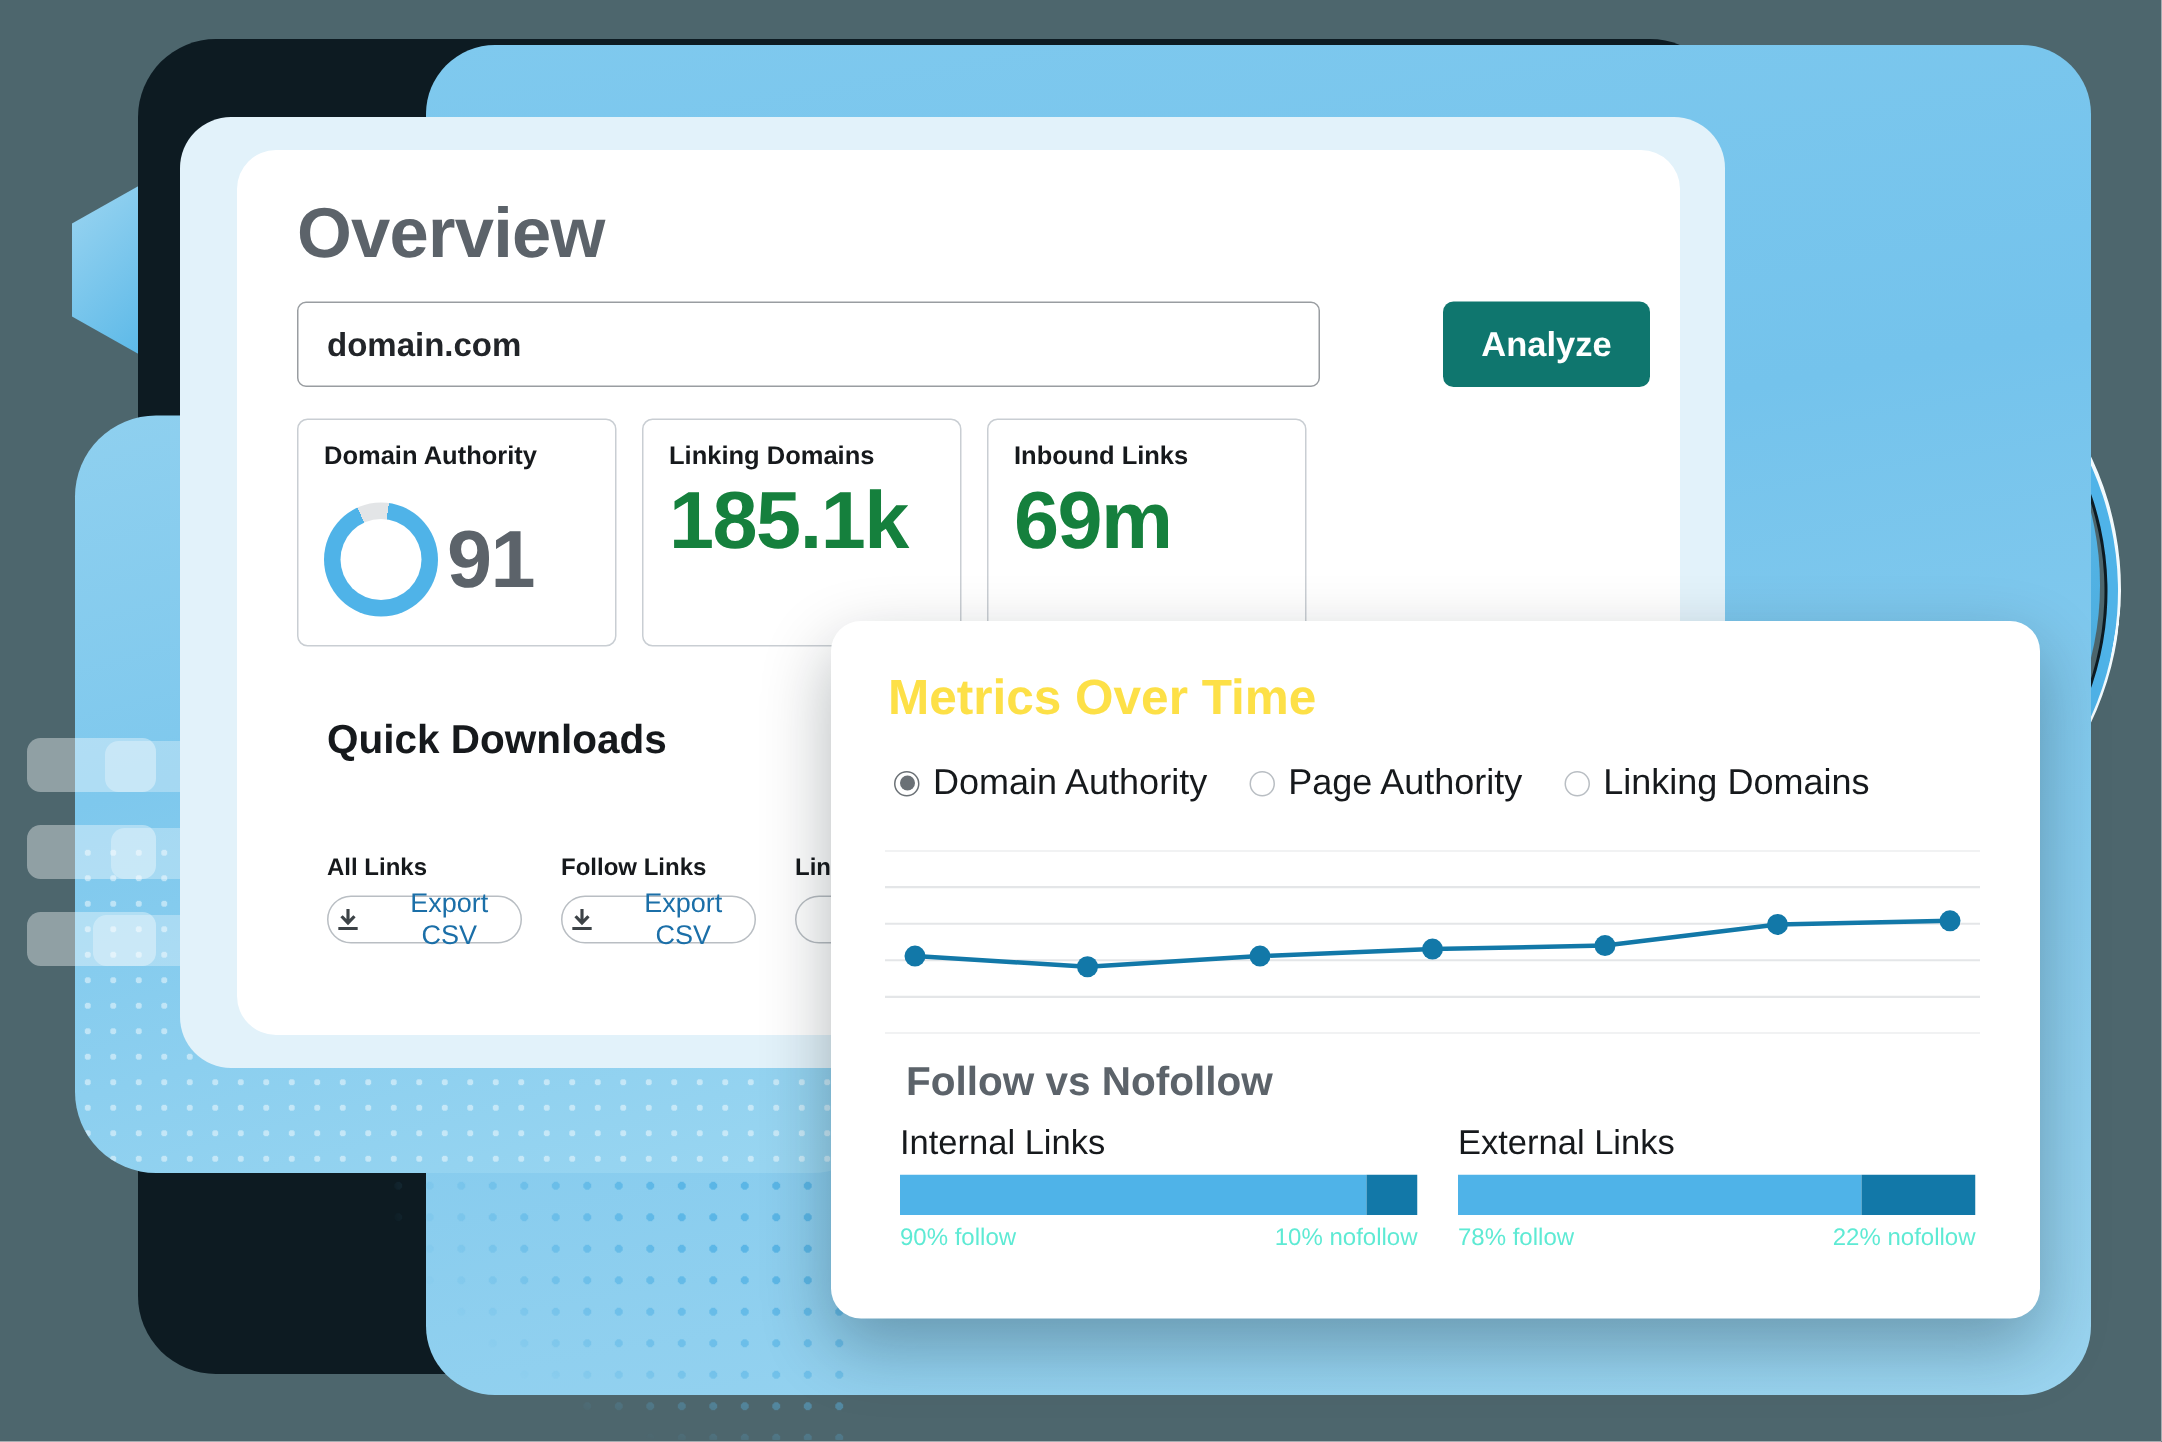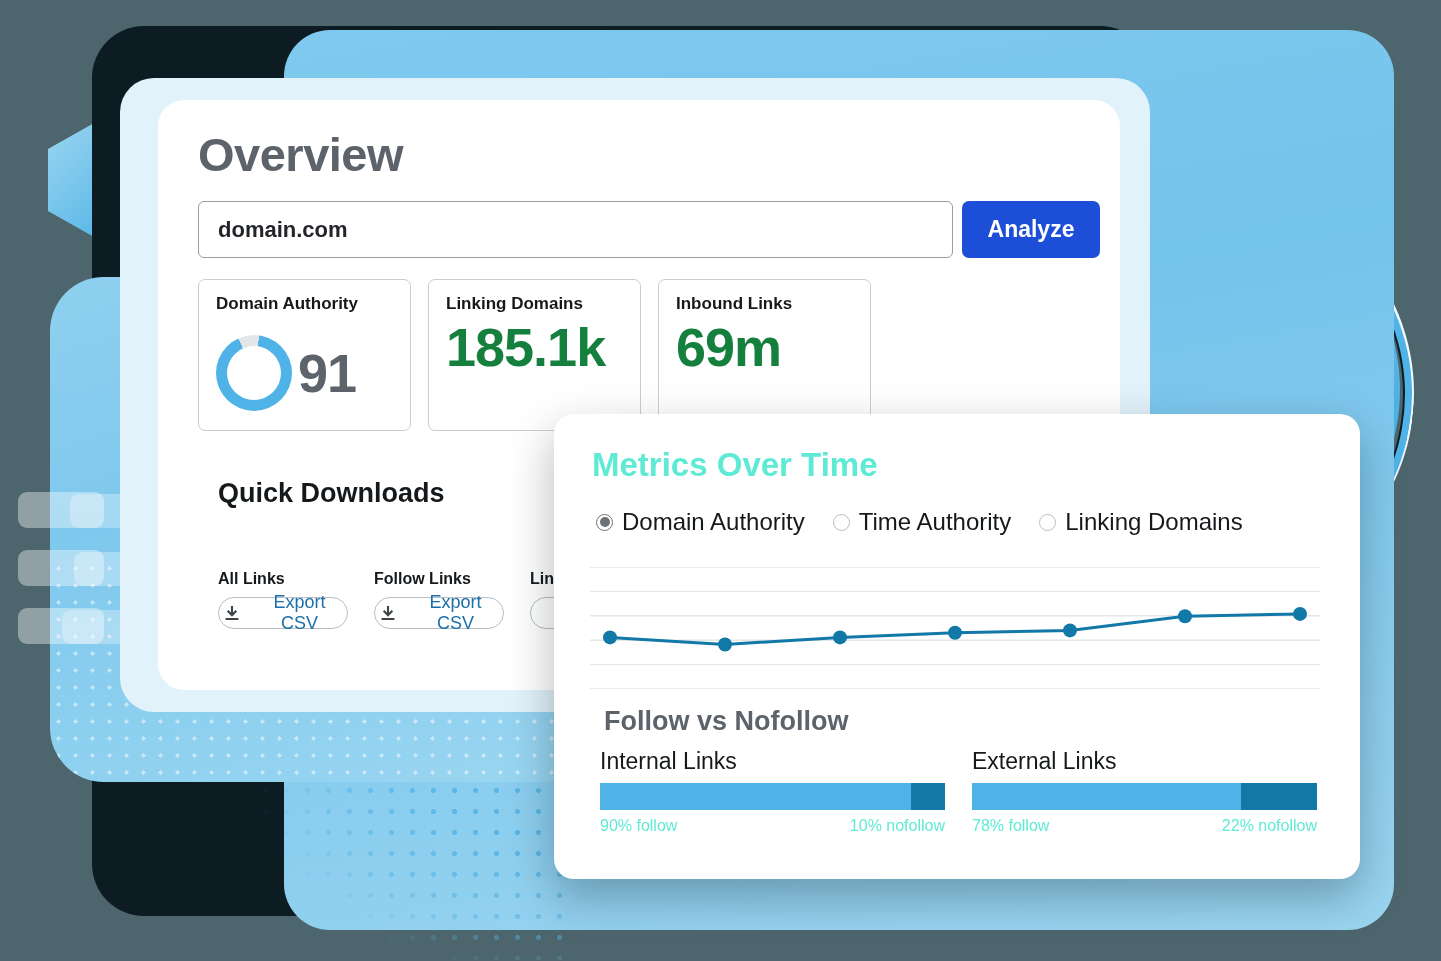--- a/index.html
+++ b/index.html
@@ -153,39 +153,39 @@
     font-size: 47px;
     font-weight: bold;
     color: #5c636a;
     letter-spacing: -0.5px;
   }
 
   
   .search-input {
     position: absolute;
     left: 198px; top: 201px;
-    width: 755px; height: 57px;
+    width: 682px; height: 57px;
     box-sizing: border-box;
     border: 1px solid #999da1;
     border-radius: 6px;
     background: #fff;
     display: flex;
     align-items: center;
     padding-left: 19px;
     font-size: 22px;
     font-weight: bold;
     color: #222529;
   }
   .analyze-btn {
     position: absolute;
     left: 962px; top: 201px;
     width: 138px; height: 57px;
     border: none;
     border-radius: 7px;
-    background: #1d4ed8;
+    background: #0f766e;
     color: #ffffff;
     font-size: 23px;
     font-weight: bold;
     font-family: "Liberation Sans", sans-serif;
     cursor: pointer;
   }
 
   
   .metric-row { position: absolute; left: 198px; top: 279px; display: flex; gap: 17px; }
   .metric-card {
@@ -273,21 +273,21 @@
     width: 806px; height: 465px;
     border-radius: 20px;
     background: #ffffff;
     box-shadow: 0 18px 46px rgba(5,20,28,0.30);
   }
   .mt-title {
     position: absolute;
     left: 592px; top: 446px;
     font-size: 33px;
     font-weight: bold;
-    color: #5eead4;
+    color: #fde047;
   }
   .radio-row {
     position: absolute;
     left: 596px; top: 508px;
     display: flex;
     align-items: center;
     gap: 28px;
   }
   .radio-item { display: flex; align-items: center; gap: 9px; cursor: pointer; }
   .radio-dot {
@@ -445,21 +445,21 @@
 
   <div class="mt-title">Metrics Over Time</div>
 
   <div class="radio-row">
     <div class="radio-item on">
       <span class="radio-dot"></span>
       <span class="radio-lbl">Domain Authority</span>
     </div>
     <div class="radio-item">
       <span class="radio-dot"></span>
-      <span class="radio-lbl">Time Authority</span>
+      <span class="radio-lbl">Page Authority</span>
     </div>
     <div class="radio-item">
       <span class="radio-dot"></span>
       <span class="radio-lbl">Linking Domains</span>
     </div>
   </div>
 
   <svg class="linechart" id="linechart" viewBox="0 0 730 122" preserveAspectRatio="none">
       <line x1="0" x2="730" y1="0.0" y2="0.0" stroke="#e4e6e8" stroke-width="1.4"></line>
       <line x1="0" x2="730" y1="24.4" y2="24.4" stroke="#e4e6e8" stroke-width="1.4"></line>

